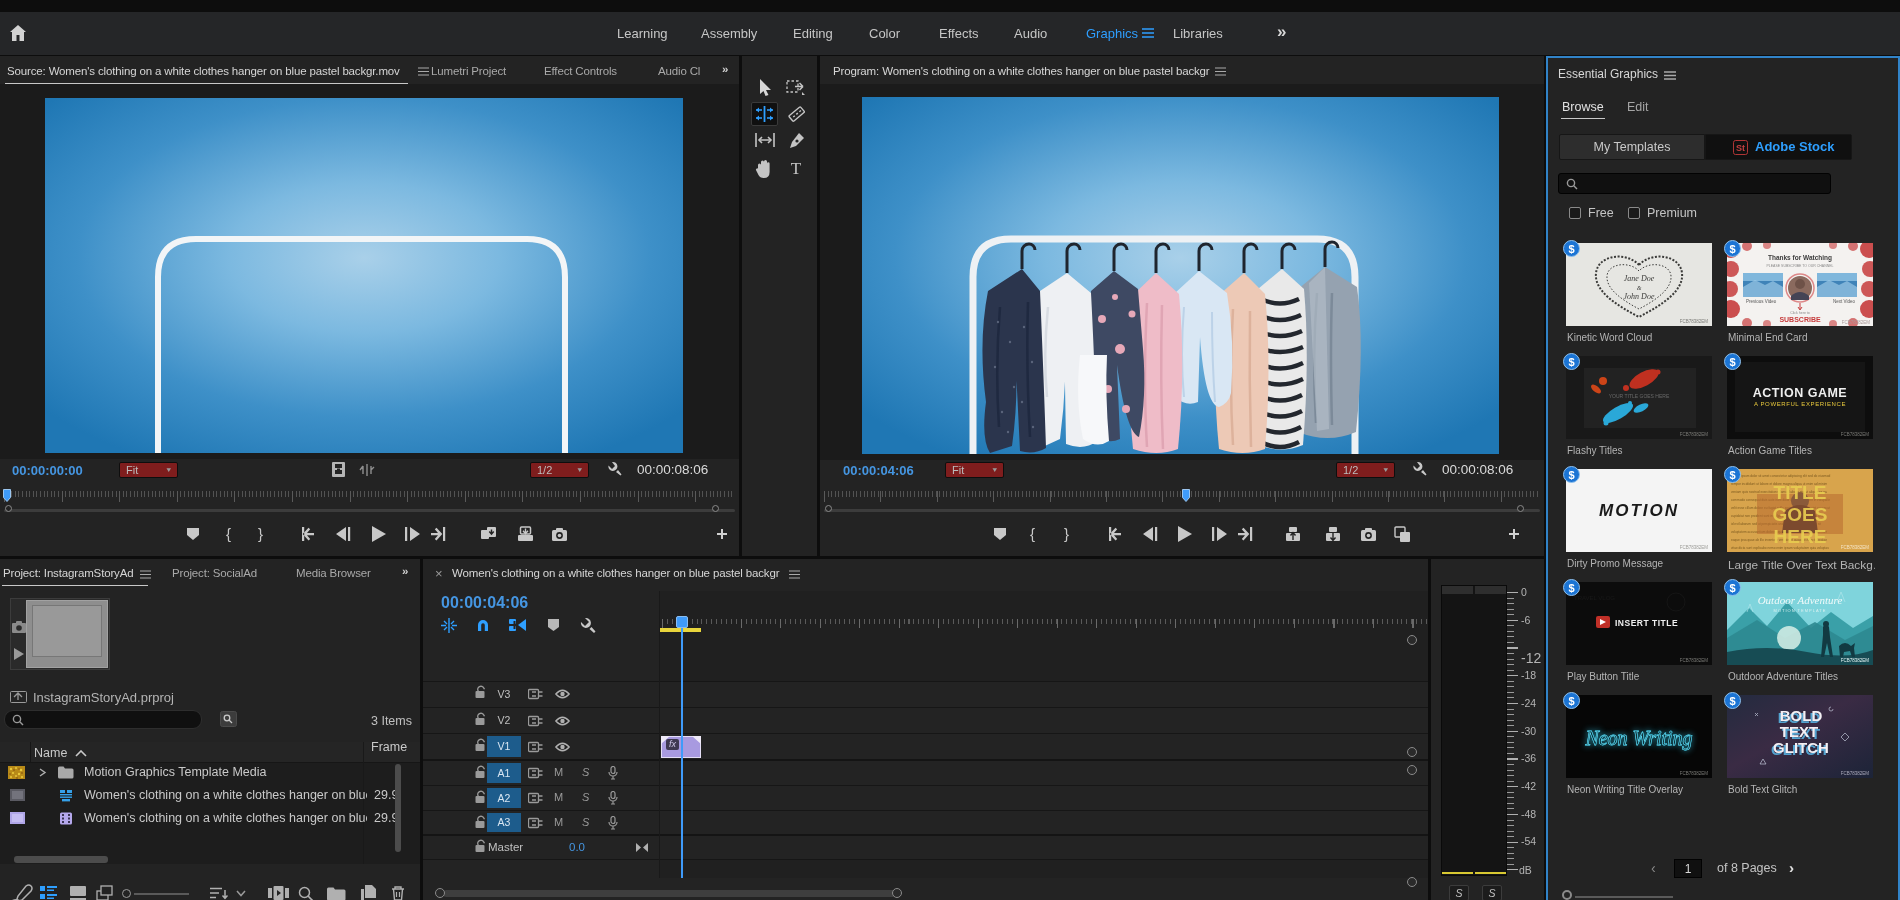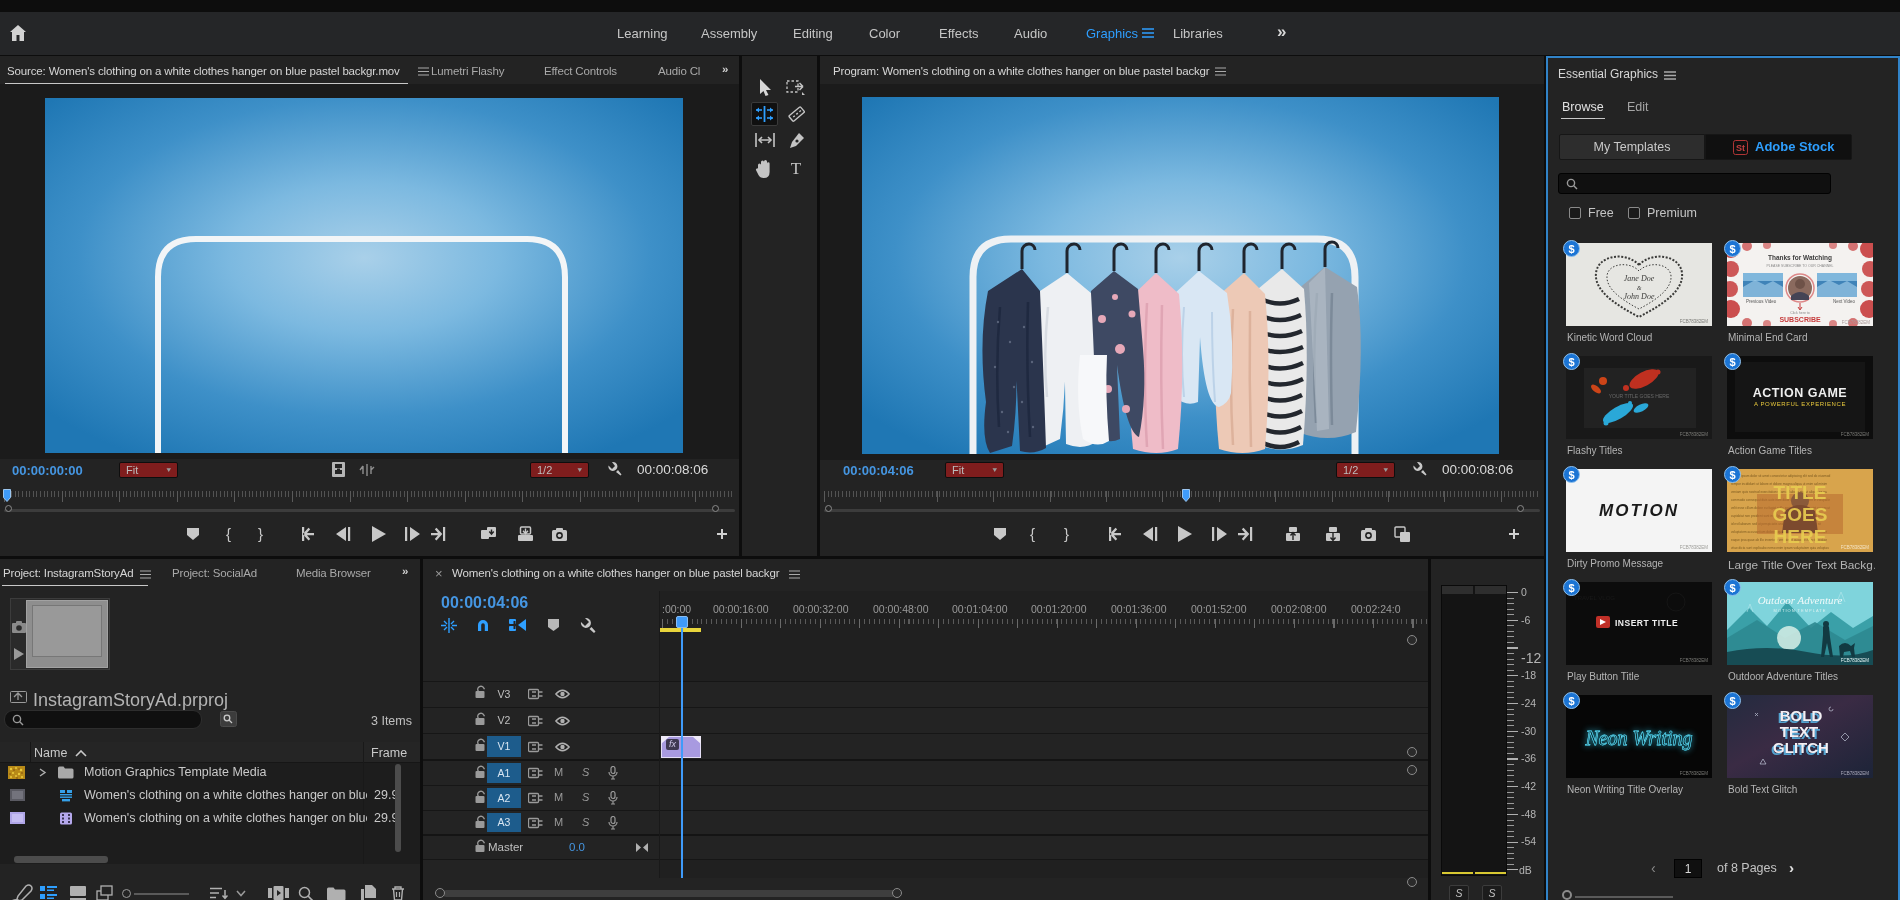--- a/index.html
+++ b/index.html
@@ -64,21 +64,21 @@
 </div>
 
 <div id="srcpanel" class="abs panel" style="left:0;top:44px;width:739px;height:500px">
   <span class="ptab active" style="left:7px;top:9px">Source: Women's clothing on a white clothes hanger on blue pastel backgr.mov</span>
   <div class="underline" style="left:5px;top:27px;width:403px"></div>
   <svg class="abs" style="left:418px;top:11px" width="11" height="9" viewBox="0 0 11 9">
     <g stroke="#a9a9a9" stroke-width="1.2">
           <path d="M0 1h11M0 4.5h11M0 8h11"></path>
         </g>
   </svg>
-  <span class="ptab" style="left:431px;top:9px">Lumetri Flashy</span>
+  <span class="ptab" style="left:431px;top:9px">Lumetri Project</span>
   <span class="ptab" style="left:544px;top:9px">Effect Controls</span>
   <span class="ptab" style="left:658px;top:9px">Audio Cl</span>
   <span class="ptab" style="left:722px;top:7px;font-weight:bold;color:#cfcfcf">»</span>
 
   <div class="abs" style="left:0;top:28px;width:739px;height:375px;background:#1b1b1b"></div>
   <svg class="abs" style="left:45px;top:42px" width="638" height="355" viewBox="0 0 638 355">
     <defs>
       <radialGradient id="bluebg1" cx="50%" cy="45%" r="66%">
         <stop offset="0%" stop-color="#a9d0e9"></stop>
         <stop offset="32%" stop-color="#7cb9e0"></stop>
@@ -584,21 +584,21 @@
   </svg>
   <path>
   <svg class="abs" style="left:13px;top:88px" width="12" height="14" viewBox="0 0 12 14">
     <path d="M1 1 L11 7 L1 13 Z" fill="#9a9a9a"></path>
   </svg>
   
   <svg class="abs" style="left:10px;top:130px" width="17" height="14" viewBox="0 0 17 14">
     <rect x="0.5" y="2.5" width="16" height="11" rx="1" fill="none" stroke="#9a9a9a"></rect>
     <path d="M4 8 l4 -4 l4 4 M8 4 v7" stroke="#9a9a9a" stroke-width="1.3" fill="none"></path>
   </svg>
-  <span class="abs" style="left:33px;top:131px;font-size:18px;color:#b4b4b4">InstagramStoryAd.prproj</span>
+  <span class="abs" style="left:33px;top:131px;font-size:13px;color:#b4b4b4">InstagramStoryAd.prproj</span>
   
   <div class="abs" style="left:4px;top:151px;width:198px;height:19px;background:#101010;border:1px solid #2e2e2e;border-radius:9px"></div>
   <svg class="abs" style="left:12px;top:155px" width="12" height="12" viewBox="0 0 12 12">
     <circle cx="5" cy="5" r="3.6" fill="none" stroke="#9a9a9a" stroke-width="1.4"></circle>
     <path d="M7.8 7.8 L11 11" stroke="#9a9a9a" stroke-width="1.4"></path>
   </svg>
   <svg class="abs" style="left:220px;top:152px" width="17" height="16" viewBox="0 0 17 16">
     <rect x="0.5" y="0.5" width="16" height="15" rx="2" fill="#3c3c3c" stroke="#4a4a4a"></rect>
     <circle cx="7" cy="7" r="2.8" fill="none" stroke="#c9c9c9" stroke-width="1.3"></circle>
     <path d="M9 9 L12 12" stroke="#c9c9c9" stroke-width="1.3"></path>
@@ -606,21 +606,21 @@
   <span class="abs" style="left:371px;top:155px;font-size:12.5px;color:#c0c0c0">3 Items</span>
   
   <div class="abs" style="left:0;top:183px;width:420px;height:122px;background:#1d1d1d"></div>
   <div class="abs" style="left:0;top:183px;width:420px;height:21px;background:#252525;border-bottom:1px solid #161616"></div>
   <div class="abs" style="left:30px;top:183px;width:1px;height:21px;background:#161616"></div>
   <div class="abs" style="left:363px;top:183px;width:1px;height:122px;background:#191919"></div>
   <span class="abs" style="left:34px;top:187px;font-size:12.5px;color:#c9c9c9">Name</span>
   <svg class="abs" style="left:75px;top:191px" width="12" height="7" viewBox="0 0 12 7">
           <path d="M1 6 L6 1 L11 6" stroke="#c9c9c9" stroke-width="1.6" fill="none"></path>
         </svg>
-  <span class="abs" style="left:371px;top:187px;font-size:12.5px;color:#c9c9c9">Frame</span>
+  <span class="abs" style="left:371px;top:181px;font-size:12.5px;color:#c9c9c9">Frame</span>
   
   <svg class="abs" style="left:8px;top:207px" width="17" height="13" viewBox="0 0 17 13">
     <rect width="17" height="13" fill="#b88a18"></rect>
     <g fill="#e8c83c">
             <circle cx="3" cy="3" r="1.2"></circle>
             <circle cx="8" cy="2" r="1"></circle>
             <circle cx="13" cy="4" r="1.3"></circle>
             <circle cx="5" cy="7" r="1.1"></circle>
             <circle cx="11" cy="8" r="1.2"></circle>
             <circle cx="3" cy="11" r="1"></circle>
@@ -764,32 +764,20 @@
   </svg>
   <svg class="abs" style="left:124px;top:59px" width="13" height="14" viewBox="0 0 13 14">
     <path d="M1 1 h11 v8 l-5.5 4 l-5.5 -4 Z" fill="#b8b8b8"></path>
   </svg>
   <svg class="abs" style="left:157px;top:58px" width="17" height="17" viewBox="0 0 17 17">
     <path d="M12 1 a5 5 0 1 0 4 4 L12 9 L8 5 Z M5.5 10 L1.5 14.5 L3 16 L7.5 12" fill="#c8c8c8" transform="scale(-1,1) translate(-17,0)"></path>
   </svg>
 
   <div class="abs" style="left:236px;top:32px;width:769px;height:287px;background:#202020"></div>
 
-  <div class="abs" style="left:236px;top:44px;width:769px;height:13px;overflow:hidden">
-    <span class="abs" style="left:3px;font-size:10.5px;color:#9a9a9a;white-space:nowrap">:00:00</span>
-    <span class="abs" style="left:54px;font-size:10.5px;color:#9a9a9a;white-space:nowrap">00:00:16:00</span>
-    <span class="abs" style="left:134px;font-size:10.5px;color:#9a9a9a;white-space:nowrap">00:00:32:00</span>
-    <span class="abs" style="left:214px;font-size:10.5px;color:#9a9a9a;white-space:nowrap">00:00:48:00</span>
-    <span class="abs" style="left:293px;font-size:10.5px;color:#9a9a9a;white-space:nowrap">00:01:04:00</span>
-    <span class="abs" style="left:372px;font-size:10.5px;color:#9a9a9a;white-space:nowrap">00:01:20:00</span>
-    <span class="abs" style="left:452px;font-size:10.5px;color:#9a9a9a;white-space:nowrap">00:01:36:00</span>
-    <span class="abs" style="left:532px;font-size:10.5px;color:#9a9a9a;white-space:nowrap">00:01:52:00</span>
-    <span class="abs" style="left:612px;font-size:10.5px;color:#9a9a9a;white-space:nowrap">00:02:08:00</span>
-    <span class="abs" style="left:692px;font-size:10.5px;color:#9a9a9a;white-space:nowrap">00:02:24:0</span>
-  </div>
 
   <div class="abs" style="left:239px;top:60px;width:766px;height:5px;background:repeating-linear-gradient(90deg,#5a5a5a 0 1px,transparent 1px 4.93px)"></div>
   <div class="abs" style="left:239px;top:60px;width:766px;height:9px;background:repeating-linear-gradient(90deg,#6a6a6a 0 1px,transparent 1px 39.5px)"></div>
 
   <div class="abs" style="left:237px;top:69px;width:41px;height:3.5px;background:#e8d53c"></div>
 
   <div class="abs" style="left:0;top:122px;width:1005px;height:178px;background:#232323"></div>
   <div class="abs" style="left:0;top:148px;width:1005px;height:1px;background:#161616"></div>
   <div class="abs" style="left:0;top:174px;width:1005px;height:1px;background:#161616"></div>
   <div class="abs" style="left:0;top:200px;width:1005px;height:2px;background:#141414"></div>

